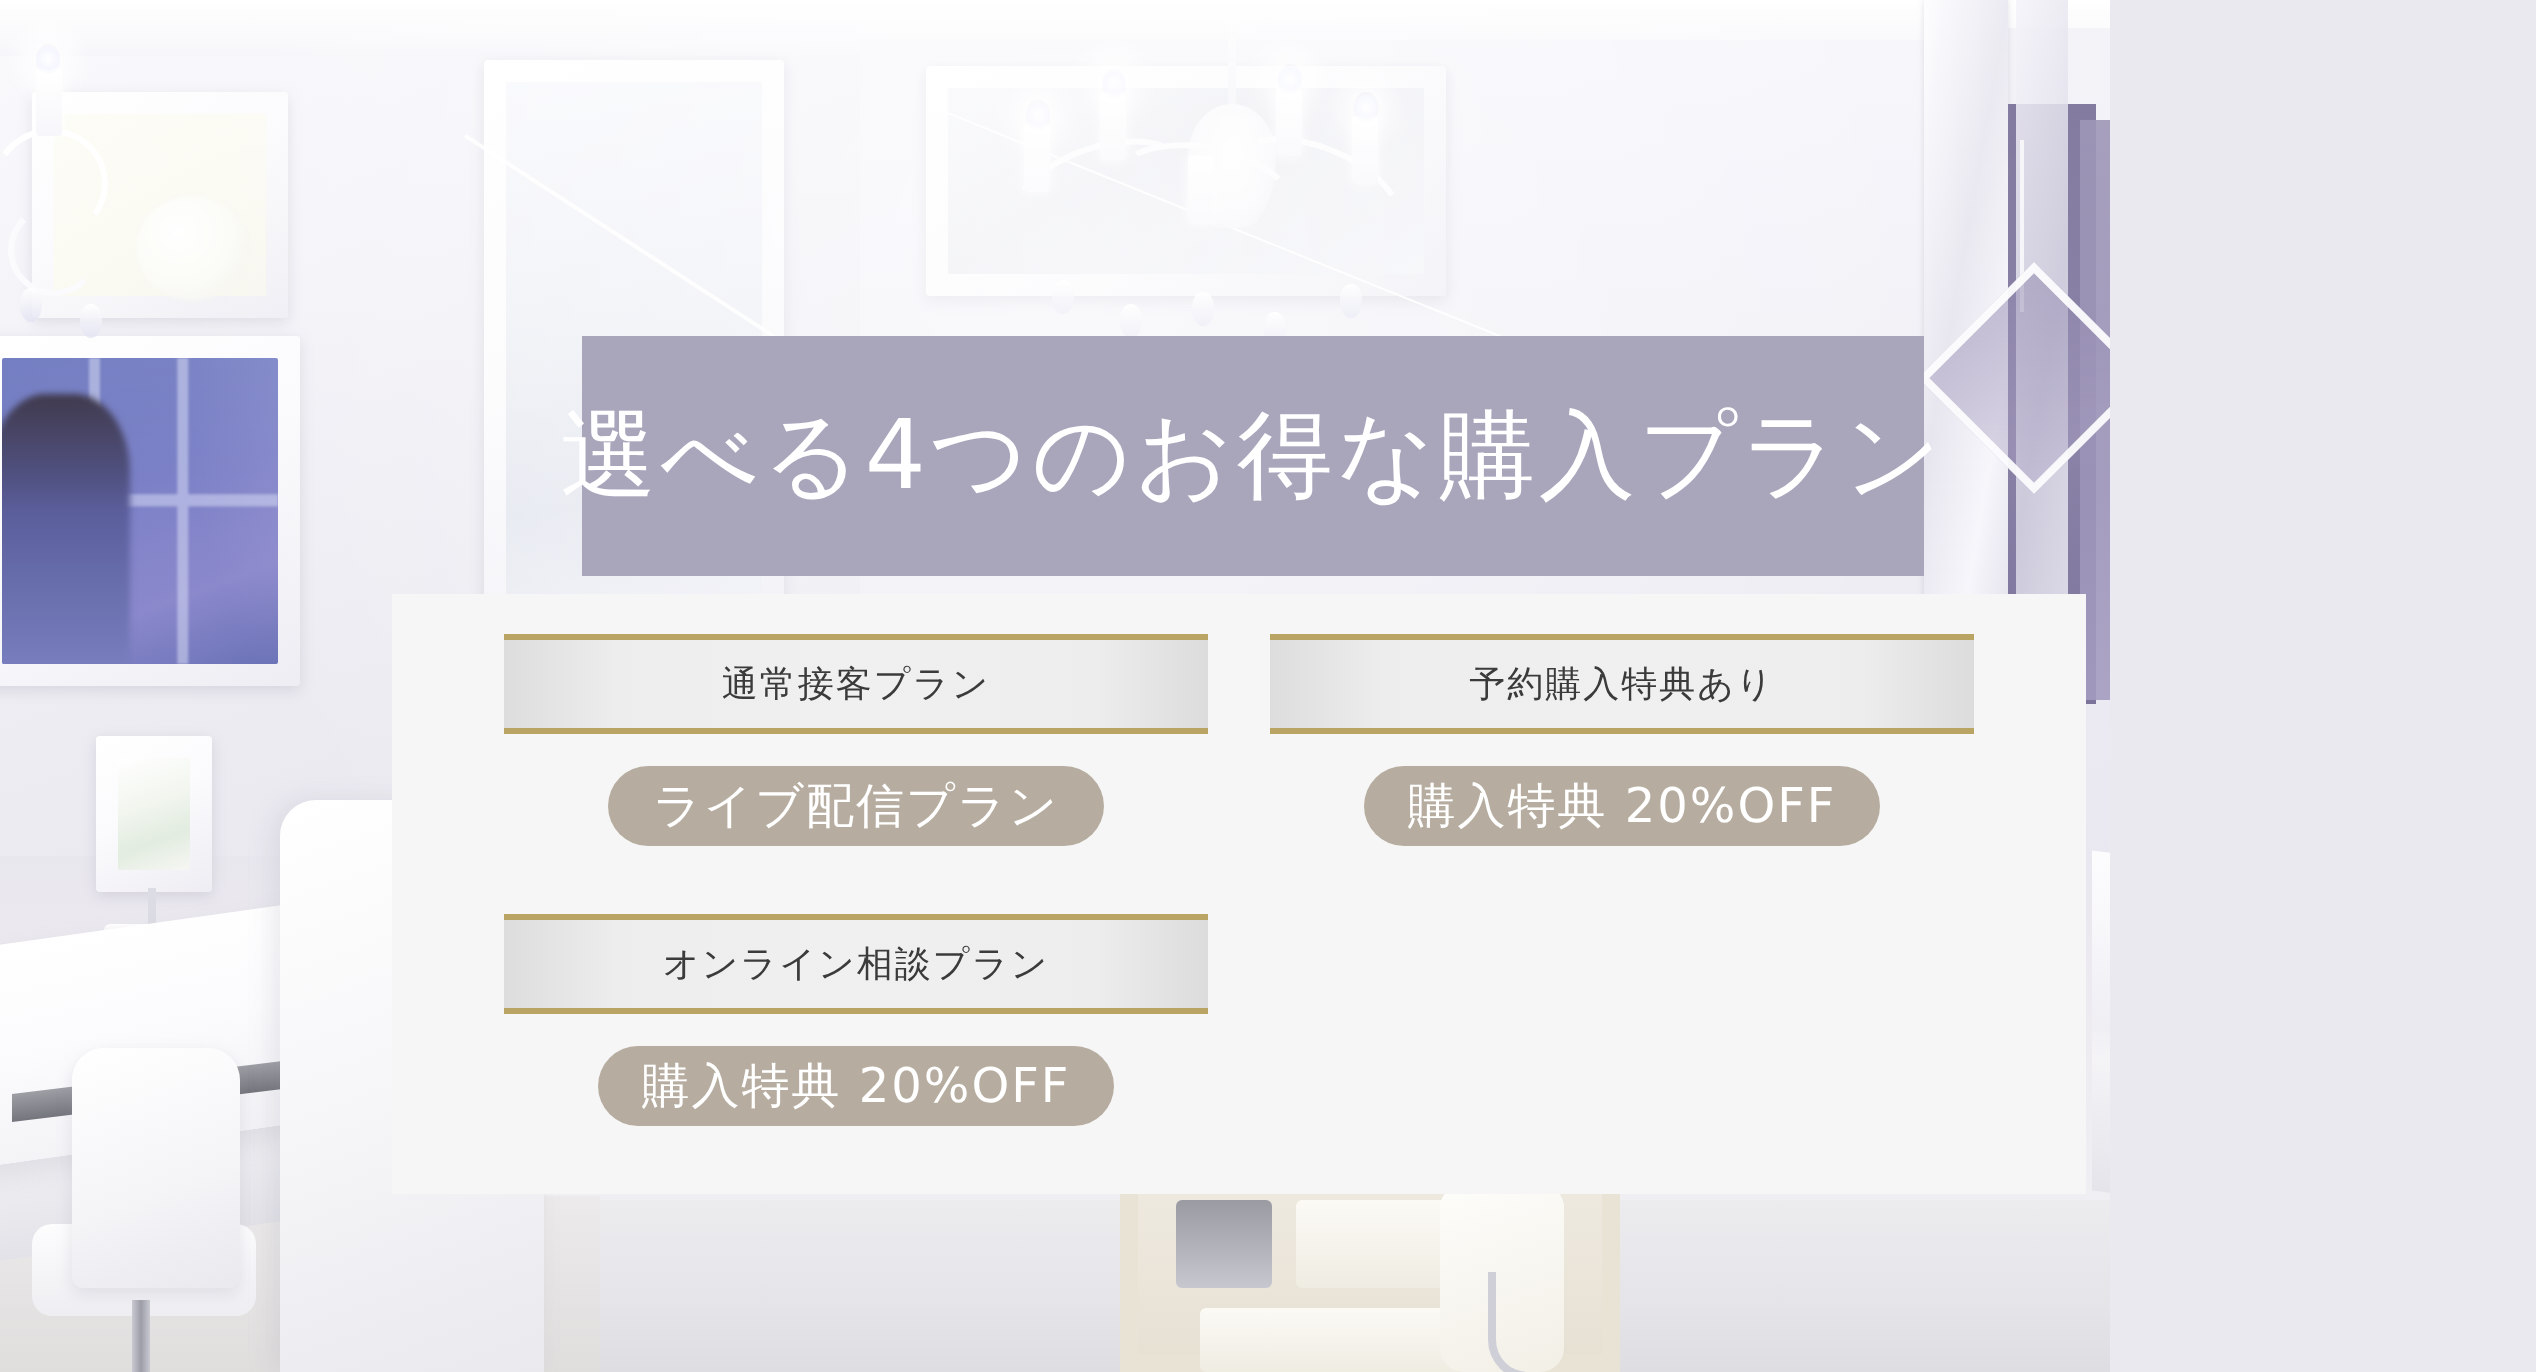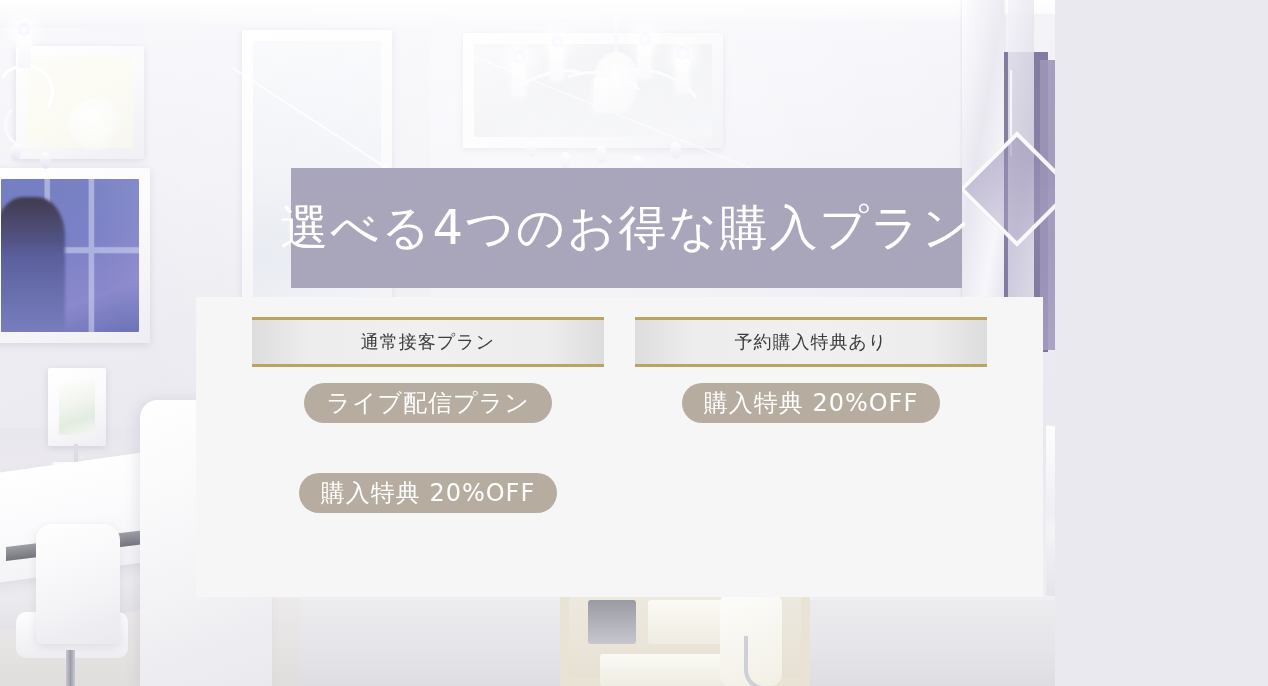--- a/index.html
+++ b/index.html
@@ -346,20 +346,23 @@
       <div class="card">
         <div class="card-head">
           <span class="card-head-title">予約購入特典あり</span>
         </div>
         <div class="badge">
           <span class="badge-text">購入特典 20%OFF</span>
         </div>
       </div>
 
       <div class="card">
+        <div class="card-head">
+          <span class="card-head-title">オンライン相談プラン</span>
+        </div>
         <div class="badge">
           <span class="badge-text">購入特典 20%OFF</span>
         </div>
       </div>
 
     </div>
   </div>
 
 </div>
 

